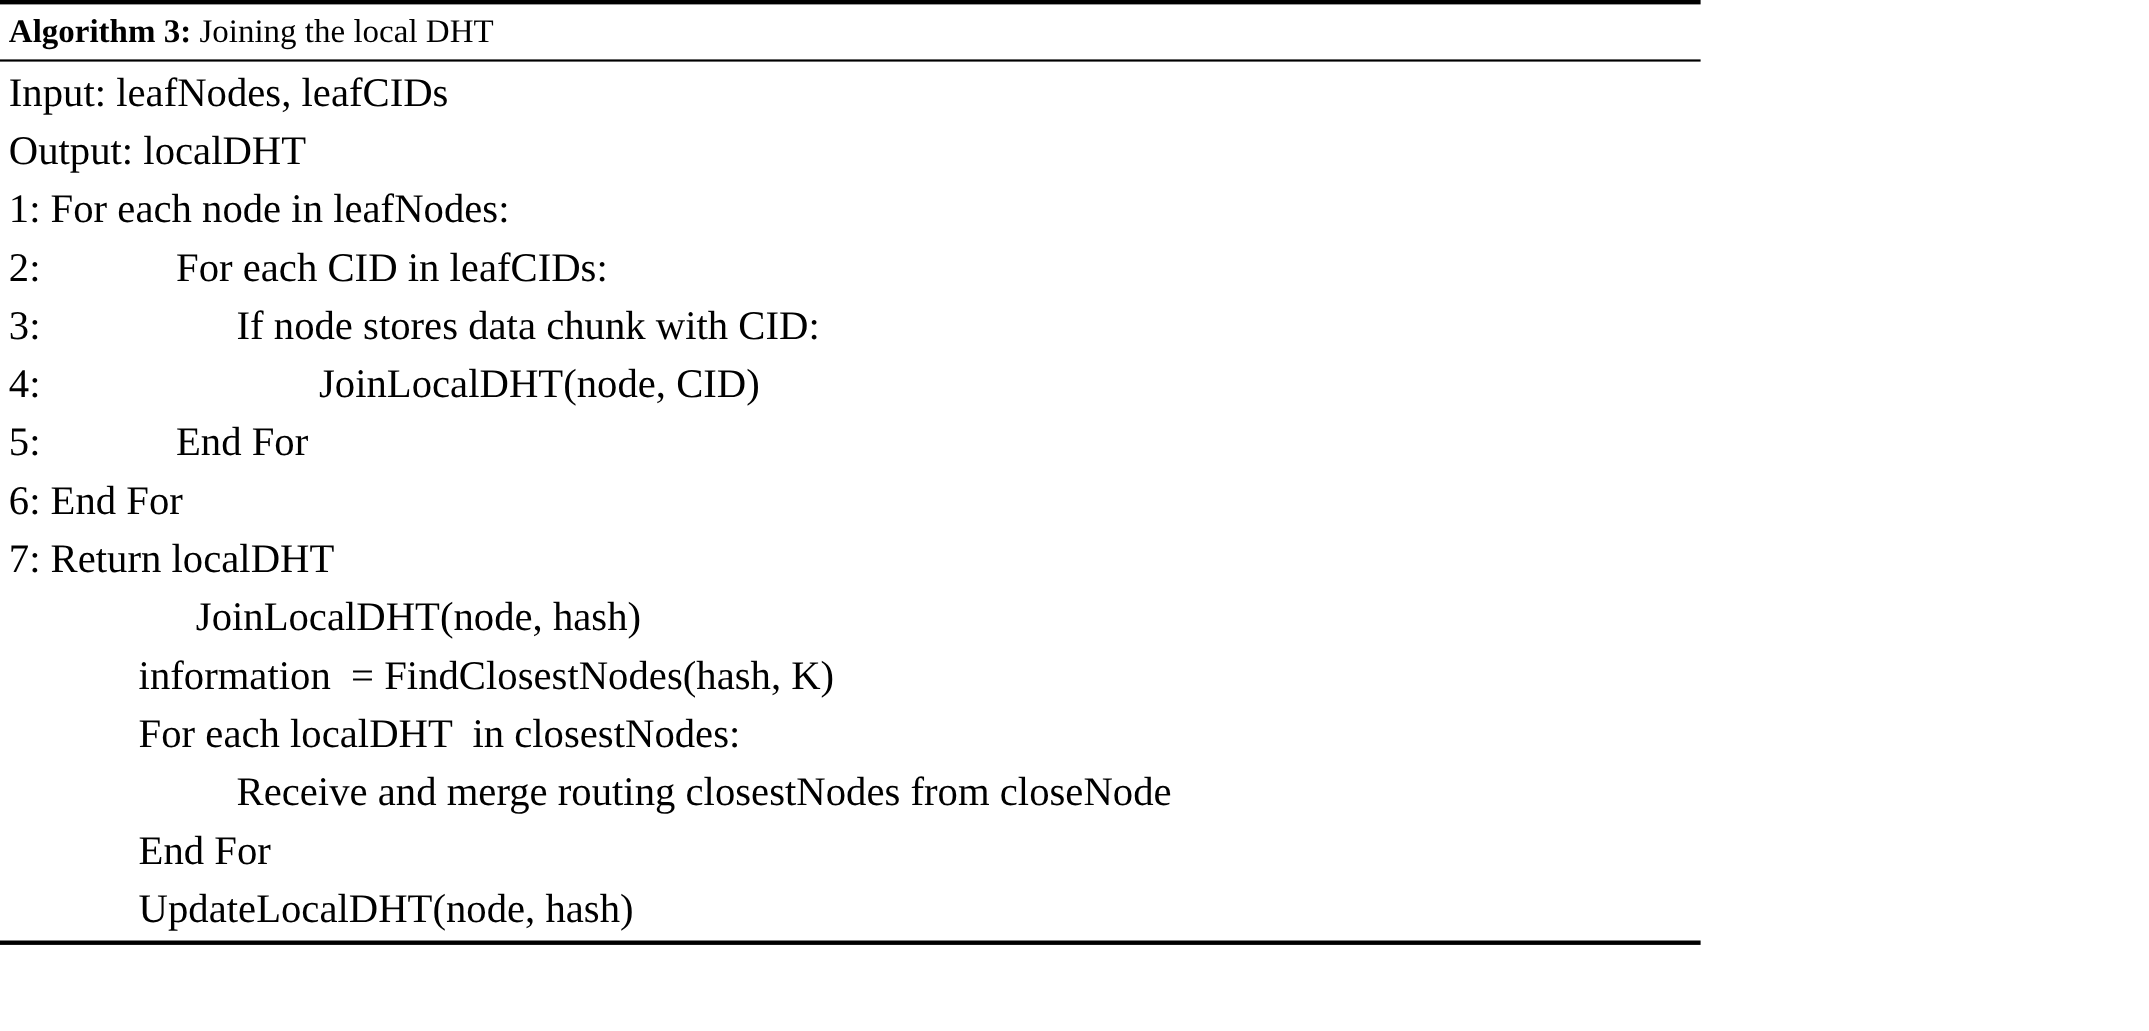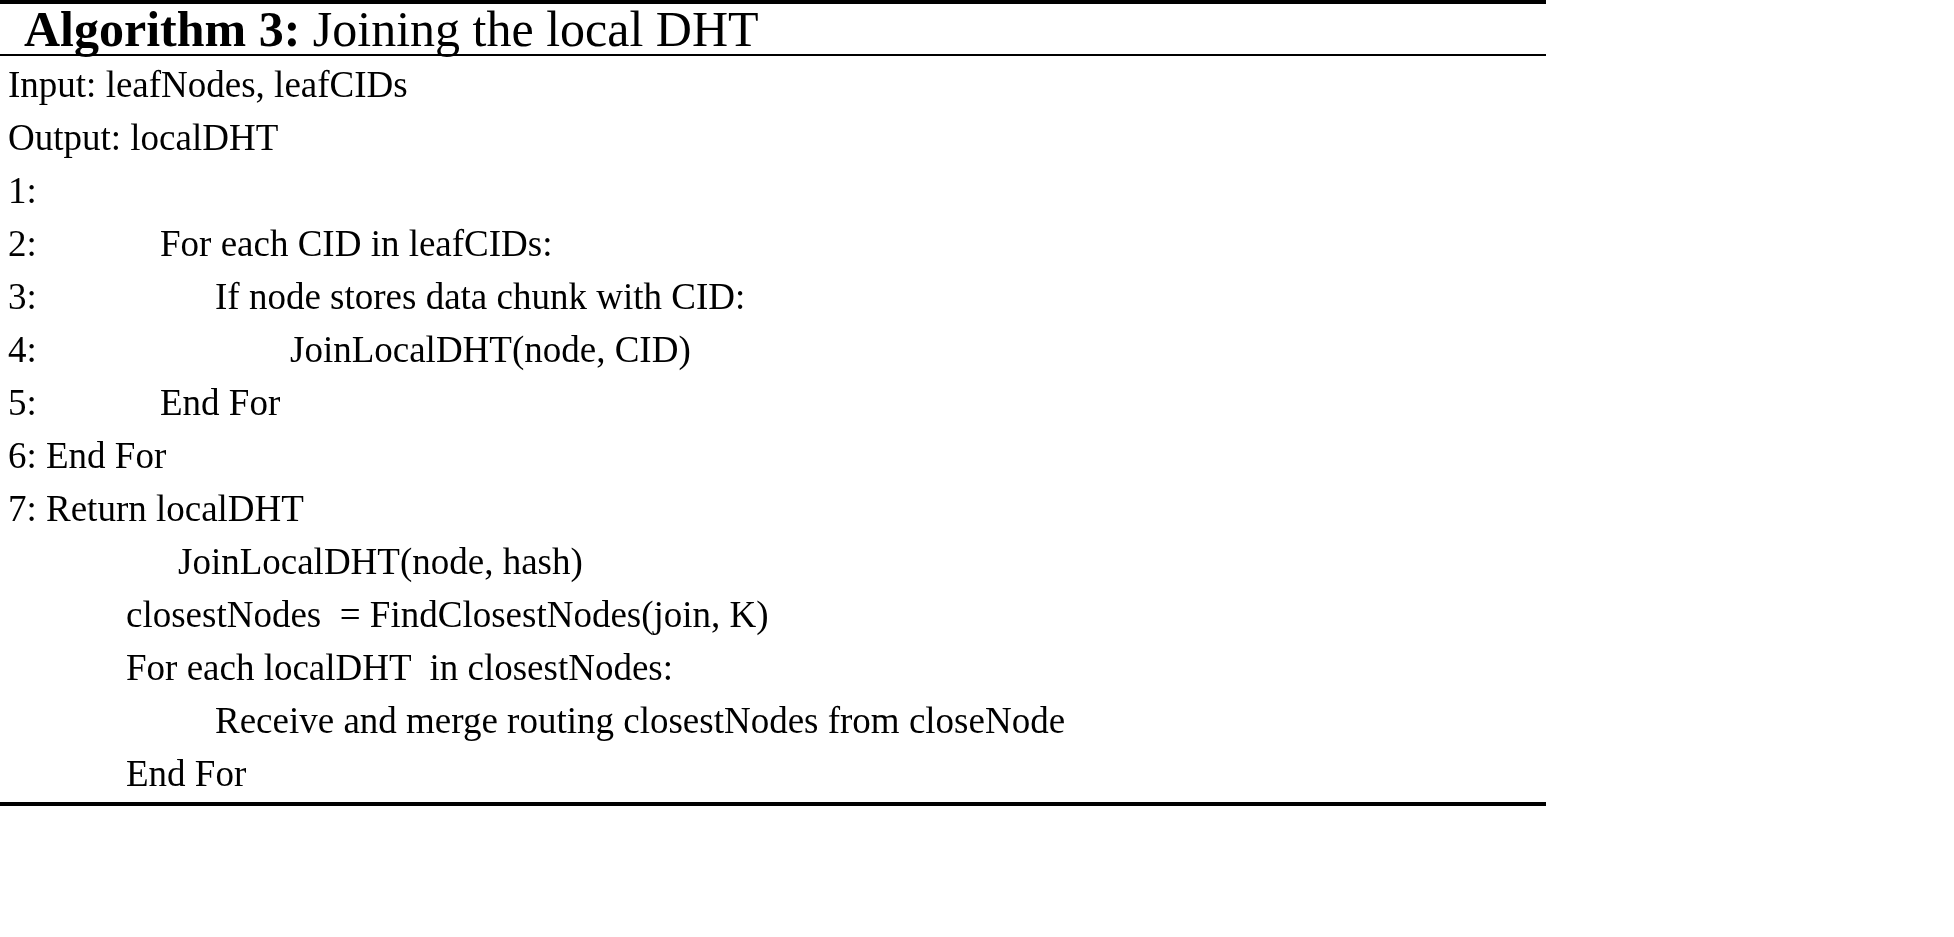--- a/index.html
+++ b/index.html
@@ -18,25 +18,24 @@
     width: 1546px;
     background: #ffffff;
   }
   .rule {
     width: 1546px;
     background: #000000;
   }
   .rule.thick { height: 4px; }
   .rule.thin  { height: 2px; }
   .algo-title {
-    font-size: 50px;
+    font-size: 30px;
     line-height: 48px;
     padding: 1px 0 1px 8px;
     white-space: pre;
-    margin-left: 16px;
   }
   .algo-title .label { font-weight: bold; }
   .algo-title .caption { font-weight: normal; }
   .algo-body {
     padding: 2px 0 2px 8px;
     font-size: 37px;
   }
   .line {
     position: relative;
     line-height: 53px;
@@ -62,27 +61,28 @@
 </head>
 <body>
 
 <div class="algo">
   <div class="rule thick"></div>
   <div class="algo-title"><span class="label">Algorithm 3:</span><span class="caption"> Joining the local DHT</span></div>
   <div class="rule thin"></div>
   <div class="algo-body">
       <div class="line ind-0"><span class="txt">Input: leafNodes, leafCIDs</span></div>
       <div class="line ind-0"><span class="txt">Output: localDHT</span></div>
-      <div class="line ind-1"><span class="num">1:</span></div>
+      <div class="line ind-1"><span class="num">1:</span><span class="txt">For each node in leafNodes:</span></div>
       <div class="line ind-3"><span class="num">2:</span><span class="txt">For each CID in leafCIDs:</span></div>
       <div class="line ind-5"><span class="num">3:</span><span class="txt">If node stores data chunk with CID:</span></div>
       <div class="line ind-6"><span class="num">4:</span><span class="txt">JoinLocalDHT(node, CID)</span></div>
       <div class="line ind-3"><span class="num">5:</span><span class="txt">End For</span></div>
       <div class="line ind-1"><span class="num">6:</span><span class="txt">End For</span></div>
       <div class="line ind-1"><span class="num">7:</span><span class="txt">Return localDHT</span></div>
       <div class="line ind-4"><span class="txt">JoinLocalDHT(node, hash)</span></div>
-      <div class="line ind-2"><span class="txt">closestNodes  = FindClosestNodes(join, K)</span></div>
+      <div class="line ind-2"><span class="txt">information  = FindClosestNodes(hash, K)</span></div>
       <div class="line ind-2"><span class="txt">For each localDHT  in closestNodes:</span></div>
       <div class="line ind-5"><span class="txt">Receive and merge routing closestNodes from closeNode</span></div>
       <div class="line ind-2"><span class="txt">End For</span></div>
+      <div class="line ind-2"><span class="txt">UpdateLocalDHT(node, hash)</span></div>
     </div>
   <div class="rule thick"></div>
 </div>
 
 </body></html>

